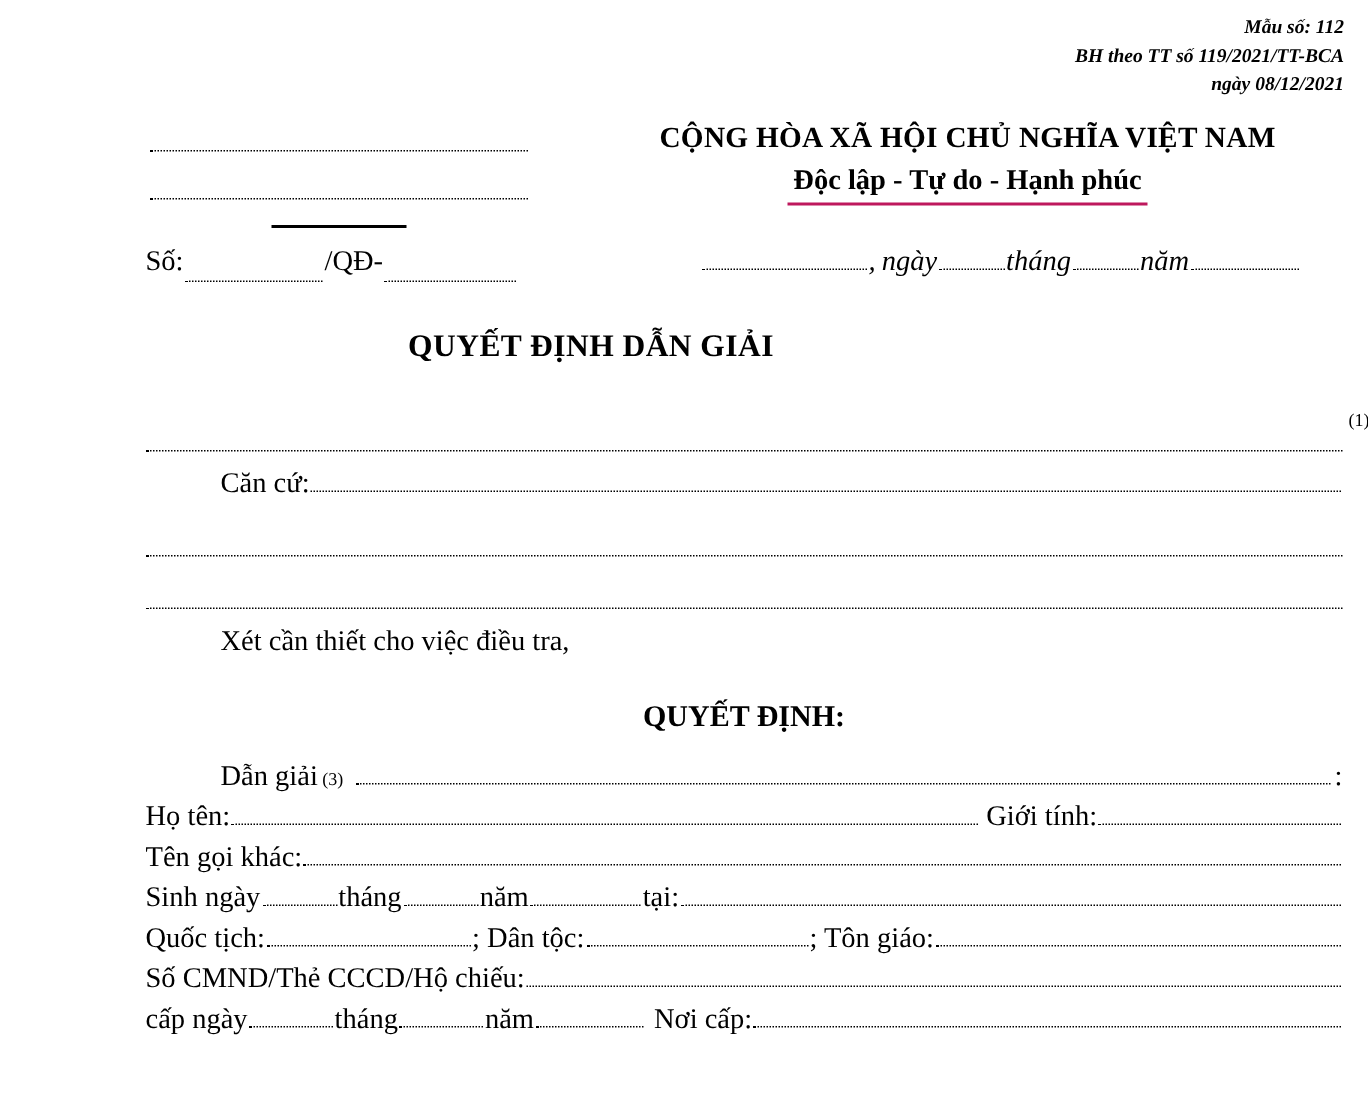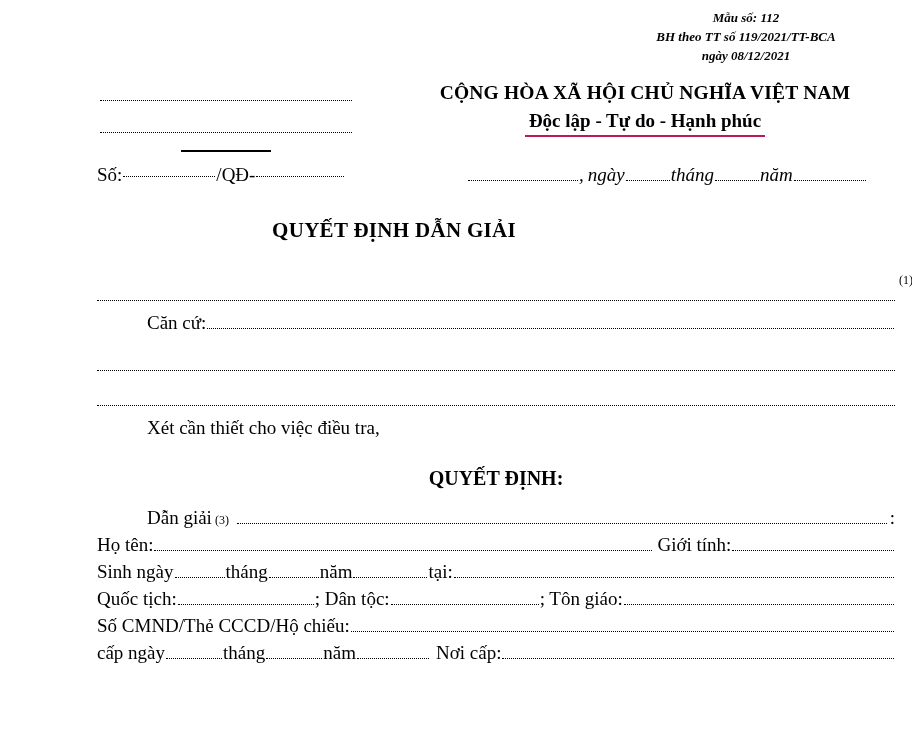--- a/index.html
+++ b/index.html
@@ -37,21 +37,21 @@
     flex: 1 1 auto;
     min-width: 8px;
   }
 
   
   .form-code {
     position: absolute;
     top: 8px;
     right: 16px;
     width: 300px;
-    text-align: center;
+    text-align: right;
     font-style: italic;
     font-weight: bold;
     font-size: 13px;
     line-height: 19px;
     font-family: "Liberation Serif", "DejaVu Serif", serif;
   }
   .form-code div { white-space: nowrap; }
 
   
   .national {
@@ -104,21 +104,21 @@
     top: 162px;
     left: 97px;
     width: 770px;
     font-size: 19px;
     line-height: 26px;
     display: flex;
     align-items: baseline;
   }
   .numrow .so-group {
     display: flex;
-    align-items: flex-start;
+    align-items: flex-end;
     white-space: nowrap;
     width: 370px;
   }
   .numrow .date-group {
     display: flex;
     align-items: baseline;
     white-space: nowrap;
     font-style: italic;
     flex: 1 1 auto;
   }
@@ -268,20 +268,24 @@
       <span class="colon-end">:</span>
     </div>
 
     <div class="row">
       <span class="label">Họ tên:</span>
       <span class="dots" style="width:498px"></span>
       <span class="label" style="padding-left:4px">Giới tính:</span>
       <span class="dots dots-grow"></span>
     </div>
 
+    <div class="row">
+      <span class="label">Tên gọi khác:</span>
+      <span class="dots dots-grow"></span>
+    </div>
 
     <div class="row">
       <span class="label">Sinh ngày</span>
       <span class="dots" style="width:50px"></span>
       <span class="label">tháng</span>
       <span class="dots" style="width:50px"></span>
       <span class="label">năm</span>
       <span class="dots" style="width:74px"></span>
       <span class="label">tại:</span>
       <span class="dots dots-grow"></span>

